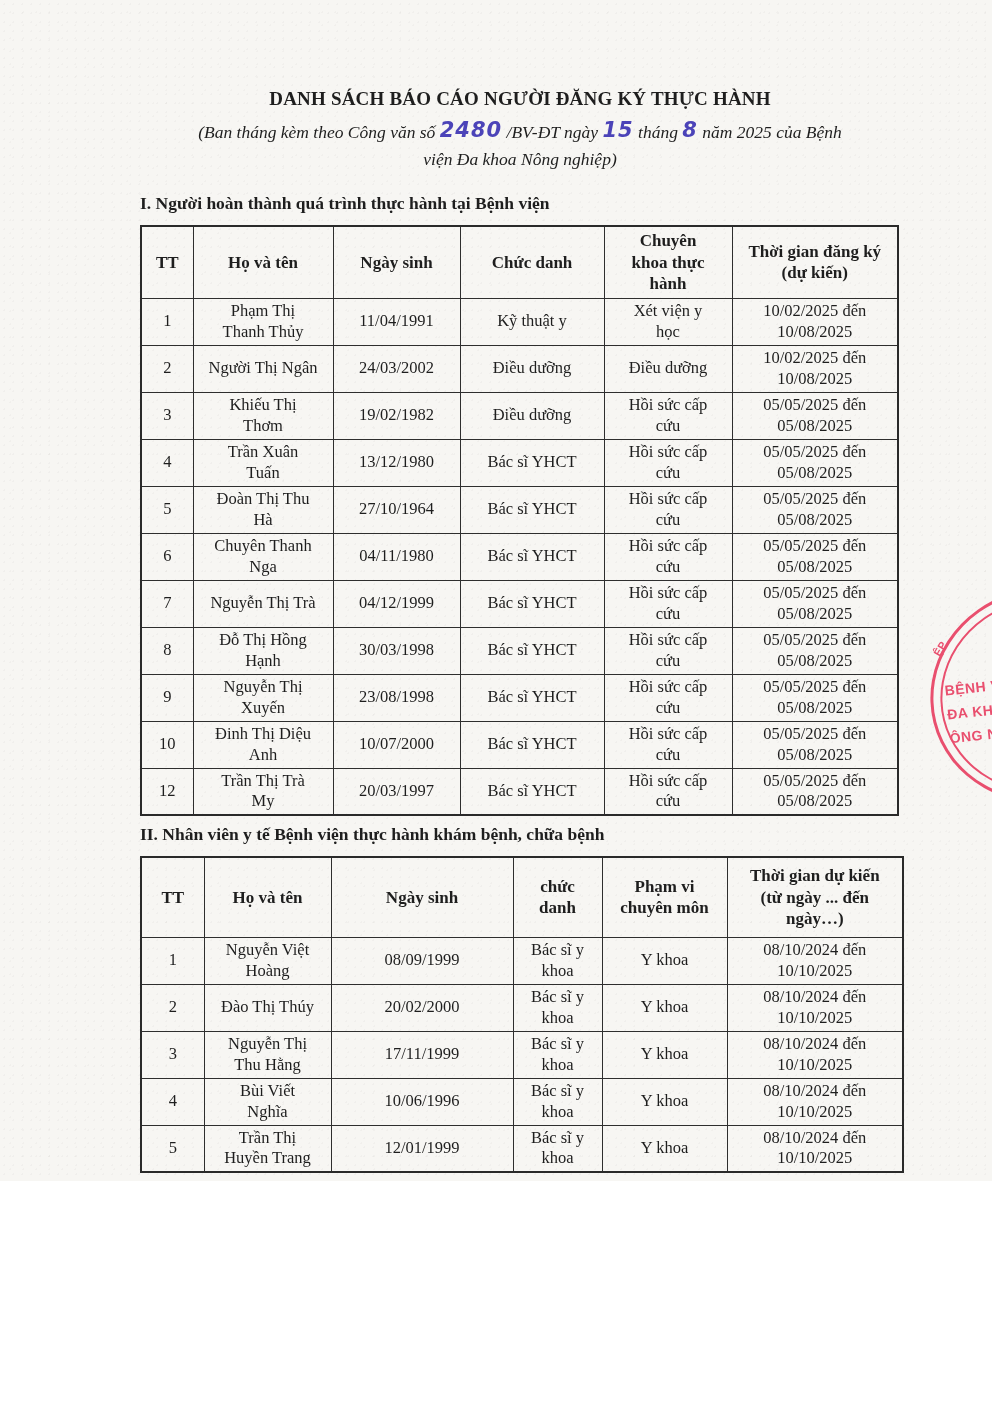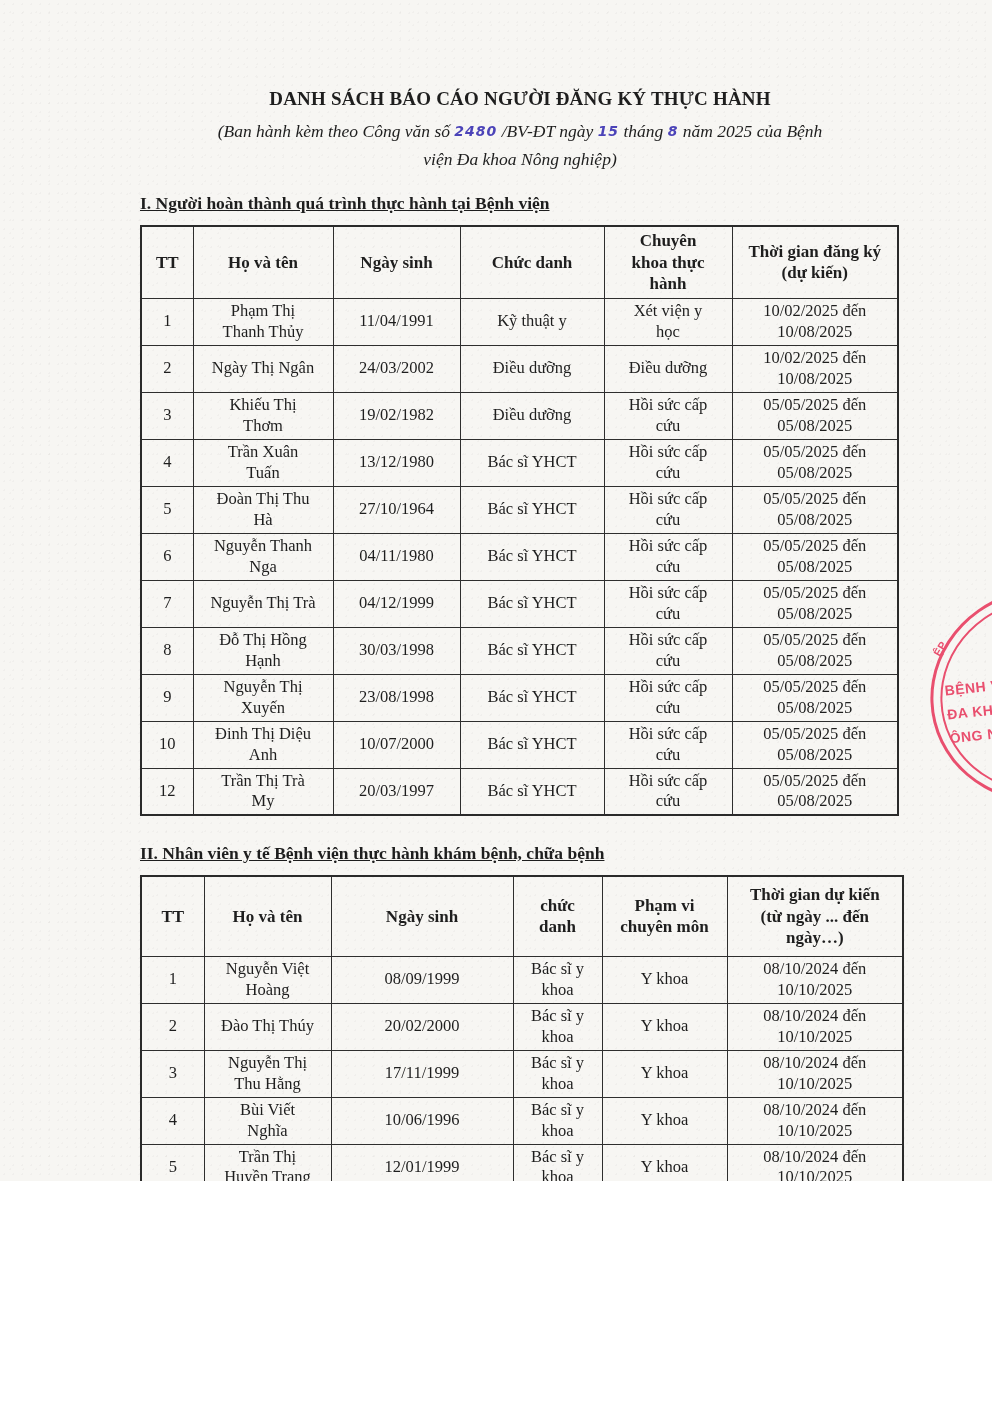--- a/index.html
+++ b/index.html
@@ -34,31 +34,30 @@
     margin-top: 6px;
     text-align: center;
     font-style: italic;
     font-size: 17.5px;
     line-height: 27px;
   }
   .handwritten {
     font-family: "DejaVu Sans", sans-serif;
     font-style: italic;
     font-weight: bold;
-    font-size: 14px;
+    font-size: 21px;
     letter-spacing: 1px;
     position: relative;
     top: -1px;
   }
 
   .section-heading {
     font-weight: bold;
     font-size: 17.5px;
     margin-top: 20px;
-    text-decoration: underline;
   }
 
   table {
     border-collapse: collapse;
     margin-top: 11px;
     table-layout: fixed;
   }
   .t1 { width: 757px; }
   .t2 { width: 762px; }
   th, td {
@@ -77,21 +76,21 @@
   }
   td {
     font-size: 16.5px;
     line-height: 1.22;
   }
   .t1 thead tr { height: 72px; }
   .t1 tbody tr { height: 47px; }
   .t2 thead tr { height: 80px; }
   .t2 tbody tr { height: 47px; }
 
-  .section2-heading { margin-top: 27px; }
+  .section2-heading { margin-top: 8px; }
 
   
   .stamp {
     position: absolute;
     left: 930px;
     top: 588px;
     width: 228px;
     height: 214px;
     border: 3px solid #e84163;
     border-radius: 50%;
@@ -133,21 +132,21 @@
 <body>
 
 <div class="page">
   <div class="content">
 
     <div class="title-block">
       <div class="title-line">DANH SÁCH BÁO CÁO NGƯỜI ĐĂNG KÝ THỰC HÀNH</div>
     </div>
 
     <div class="subtitle">
-      <span>(Ban hành kèm theo Công văn số</span>
+      <span>(Ban tháng kèm theo Công văn số</span>
       <span class="handwritten" style="color:#4b43b8">2480</span>
       <span>/BV-ĐT ngày</span>
       <span class="handwritten" style="color:#4b43b8">15</span>
       <span>tháng</span>
       <span class="handwritten" style="color:#4b43b8">8</span>
       <span>năm 2025 của Bệnh</span>
       <div>viện Đa khoa Nông nghiệp)</div>
     </div>
 
     <div class="section-heading">I. Người hoàn thành quá trình thực hành tại Bệnh viện</div>
@@ -181,21 +180,21 @@
 Thanh Thủy</td>
             <td>11/04/1991</td>
             <td>Kỹ thuật y</td>
             <td>Xét viện y
 học</td>
             <td>10/02/2025 đến
 10/08/2025</td>
           </tr>
           <tr>
             <td>2</td>
-            <td>Ngày Thị Ngân</td>
+            <td>Người Thị Ngân</td>
             <td>24/03/2002</td>
             <td>Điều dưỡng</td>
             <td>Điều dưỡng</td>
             <td>10/02/2025 đến
 10/08/2025</td>
           </tr>
           <tr>
             <td>3</td>
             <td>Khiếu Thị
 Thơm</td>
@@ -223,21 +222,21 @@
 Hà</td>
             <td>27/10/1964</td>
             <td>Bác sĩ YHCT</td>
             <td>Hồi sức cấp
 cứu</td>
             <td>05/05/2025 đến
 05/08/2025</td>
           </tr>
           <tr>
             <td>6</td>
-            <td>Nguyễn Thanh
+            <td>Chuyên Thanh
 Nga</td>
             <td>04/11/1980</td>
             <td>Bác sĩ YHCT</td>
             <td>Hồi sức cấp
 cứu</td>
             <td>05/05/2025 đến
 05/08/2025</td>
           </tr>
           <tr>
             <td>7</td>

